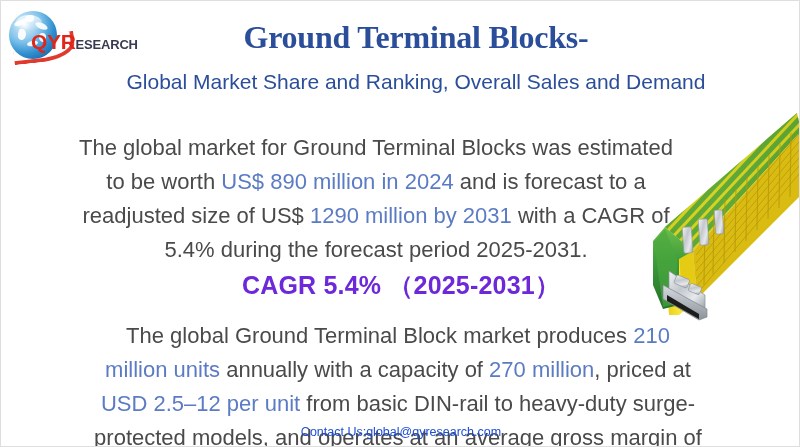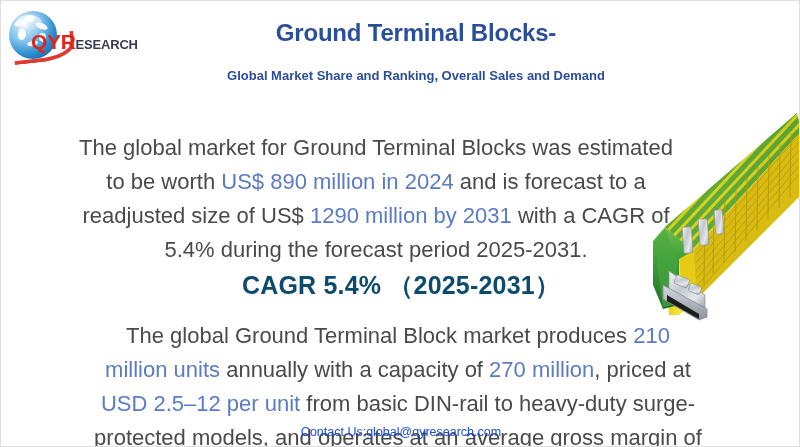--- a/index.html
+++ b/index.html
@@ -90,30 +90,31 @@
 
   
   #title-block {
     position: absolute;
     left: 110px;
     top: 18px;
     width: 610px;
     text-align: center;
   }
   #main-title {
-    font-size: 24px;
+    font-size: 32px;
     font-weight: bold;
     color: #2b4e9b;
     letter-spacing: -0.2px;
     line-height: 1.14;
+    font-family: Liberation Serif, serif;
   }
   #subtitle {
-    margin-top: 21px;
-    font-size: 13px;
-    font-weight: bold;
+    margin-top: 13px;
+    font-size: 21px;
+    font-weight: normal;
     color: #2b4e9b;
     line-height: 1.32;
   }
 
   
   .para {
     position: absolute;
     text-align: center;
     color: #4a4a4a;
     font-size: 22px;
@@ -125,21 +126,21 @@
 
   
   #cagr {
     position: absolute;
     left: 95px;
     top: 268px;
     width: 610px;
     text-align: center;
     font-size: 25px;
     font-weight: bold;
-    color: #0c4a6e;
+    color: #6d28d9;
     letter-spacing: 0.2px;
   }
 
   
   #contact {
     position: absolute;
     left: 0;
     top: 424px;
     width: 800px;
     text-align: center;

